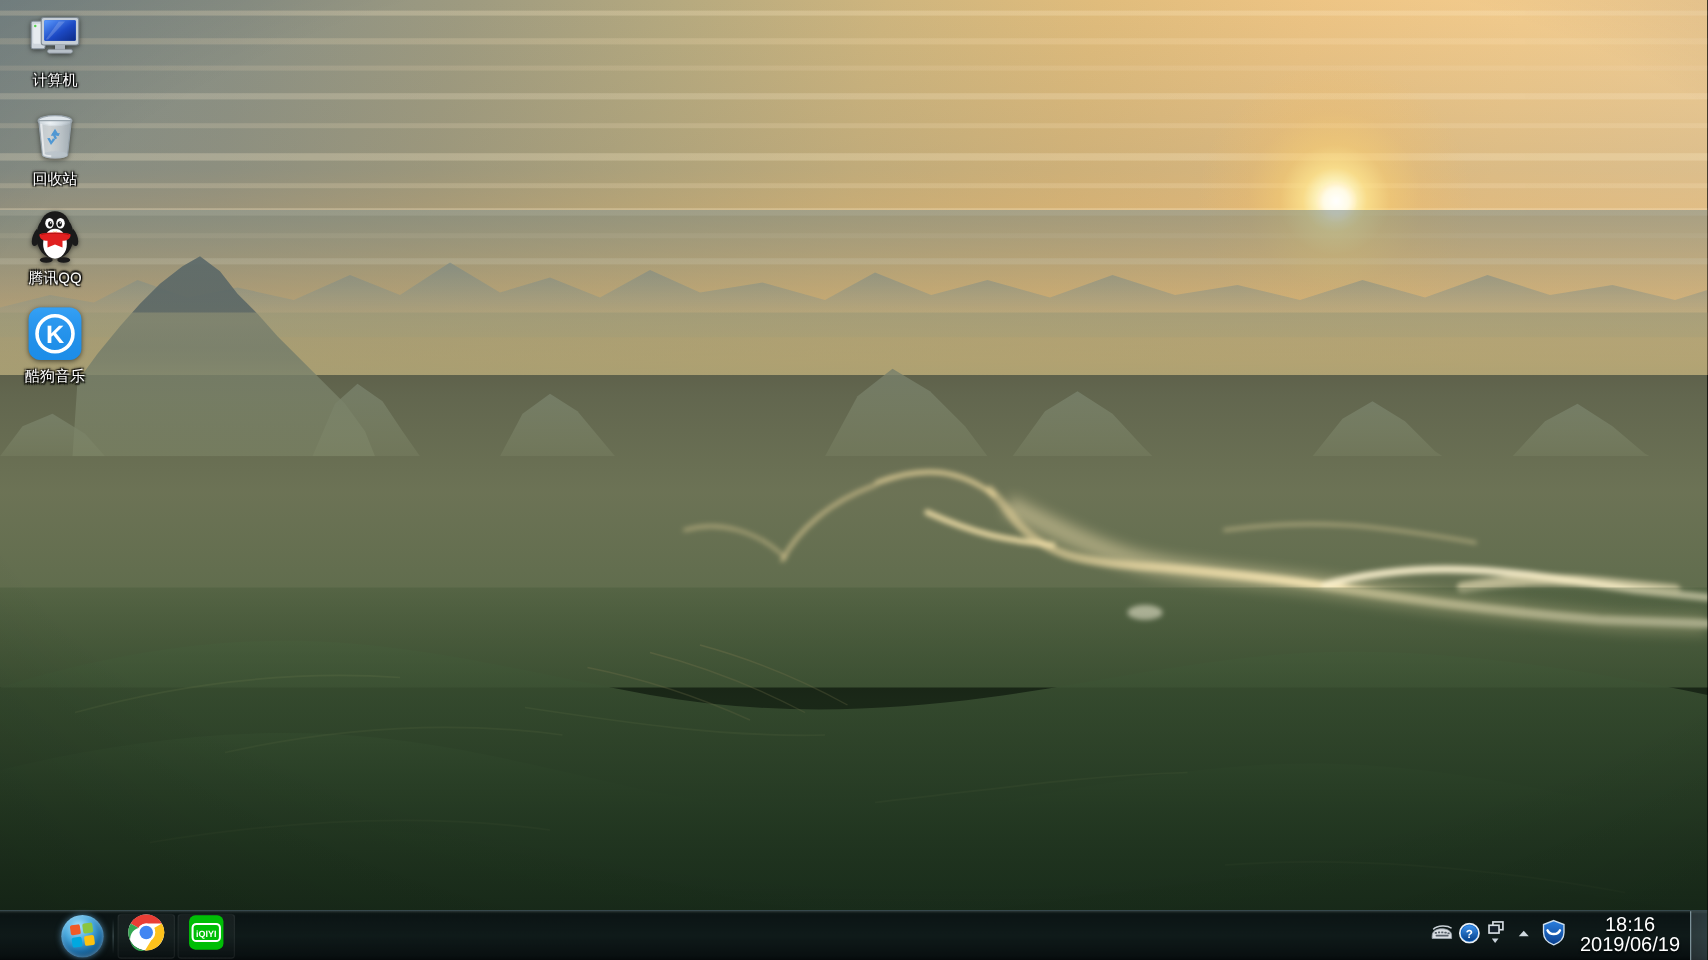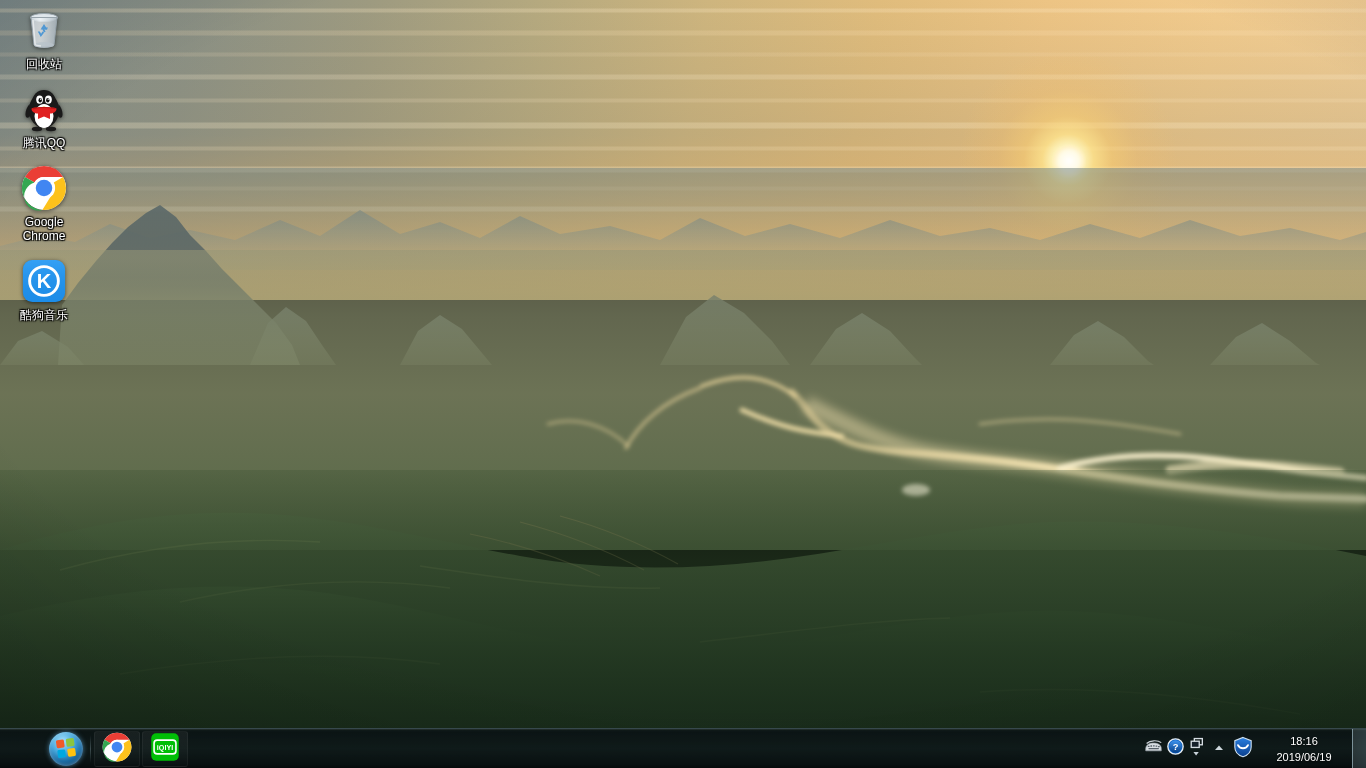--- a/index.html
+++ b/index.html
@@ -187,21 +187,21 @@
   #tray {
     margin-left:auto; height:40px; display:flex; align-items:center; flex:none;
   }
   .tray-ico {
     width:22px; height:30px; display:flex; align-items:center; justify-content:center;
     cursor:pointer;
   }
   #clock {
     width:96px; height:40px; display:flex; flex-direction:column;
     align-items:center; justify-content:center; cursor:pointer;
-    color:#fff; font-size:11px; line-height:16px;
+    color:#fff; font-size:16px; line-height:16px;
     text-shadow:0 1px 2px rgba(0,0,0,.9);
   }
   #show-desktop {
     width:14px; height:40px; flex:none; cursor:pointer;
     background:linear-gradient(to right, rgba(190,215,225,.16), rgba(120,150,160,.30));
     border-left:1px solid rgba(190,215,225,.55);
   }
 </style>
 </head>
 <body>
@@ -320,20 +320,41 @@
       <path d="M470,104 C520,114 560,128 600,146"></path>
       <path d="M520,92 C566,104 606,120 644,140"></path>
       <path d="M560,86 C604,98 642,114 678,134"></path>
     </g>
   </svg>
   <div class="fg-tint"></div>
   <div class="vignette"></div>
 
   <div id="icon-grid">
 
+    <div class="desk-icon">
+      <div class="glyph">
+        <svg width="46" height="46" viewBox="0 0 46 46">
+          <rect x="4" y="10" width="11" height="22" rx="1.5" fill="#cfd6dd" stroke="#8d98a3" stroke-width=".8"></rect>
+          <rect x="5.6" y="12" width="7.8" height="16" rx="1" fill="#e6ebef"></rect>
+          <circle cx="7.2" cy="13.8" r="1" fill="#52d24a"></circle>
+          <rect x="12" y="7" width="30" height="22" rx="2" fill="#c6ced6" stroke="#7e8992" stroke-width=".9"></rect>
+          <rect x="14.4" y="9.2" width="25.2" height="16.4" rx="1" fill="#1e5bd2"></rect>
+          <linearGradient id="scr" x1="0" y1="0" x2="1" y2="1">
+            <stop offset="0%" stop-color="#5b9bff"></stop>
+              <stop offset="55%" stop-color="#1c49c4"></stop>
+            <stop offset="100%" stop-color="#0d2a86"></stop>
+          </linearGradient>
+          <rect x="14.4" y="9.2" width="25.2" height="16.4" rx="1" fill="url(#scr)"></rect>
+          <path d="M15.5,24.6 L26,10.2 L31,10.2 L17.5,24.6 Z" fill="#ffffff" opacity=".18"></path>
+          <rect x="23" y="29" width="8" height="4" fill="#aab3bc"></rect>
+          <rect x="17" y="32.5" width="20" height="3" rx="1.5" fill="#b8c0c8" stroke="#8b949d" stroke-width=".6"></rect>
+        </svg>
+      </div>
+      <div class="lbl">计算机</div>
+    </div>
 
     <div class="desk-icon">
       <div class="glyph">
         <svg width="44" height="46" viewBox="0 0 44 46">
           <defs>
             <linearGradient id="binG" x1="0" y1="0" x2="1" y2="0">
               <stop offset="0%" stop-color="#c9d2d8" stop-opacity=".92"></stop>
               <stop offset="35%" stop-color="#eef3f6" stop-opacity=".80"></stop>
               <stop offset="70%" stop-color="#cdd6dc" stop-opacity=".85"></stop>
               <stop offset="100%" stop-color="#a9b4bc" stop-opacity=".9"></stop>
@@ -370,33 +391,20 @@
           <path d="M19,19.6 q2,1.8 4,0 q-2,2.6 -4,0 Z" fill="#f5a623"></path>
           <path d="M8.5,22.5 C12,20.5 30,20.5 33.5,22.5 C33.5,26 30.5,27.5 27,27.5 L27,33 L21,30.5 L15,33 L15,27.5 C11.5,27.5 8.5,26 8.5,22.5 Z" fill="#e02020"></path>
           <path d="M10,22.8 C14,21.2 28,21.2 32,22.8" stroke="#b31212" stroke-width=".9" fill="none"></path>
           <ellipse cx="14" cy="43" rx="5.2" ry="2.2" fill="#1a1a1a"></ellipse>
           <ellipse cx="28" cy="43" rx="5.2" ry="2.2" fill="#1a1a1a"></ellipse>
         </svg>
       </div>
       <div class="lbl">腾讯QQ</div>
     </div>
 
-    <div class="desk-icon">
-      <div class="glyph">
-        <svg width="46" height="46" viewBox="0 0 48 48">
-          <circle cx="24" cy="24" r="23" fill="#ffffff"></circle>
-          <path d="M24,1 A23,23 0 0 1 43.9,12.5 L24,12.5 A11.5,11.5 0 0 0 14.2,18.2 L4.1,12.5 A23,23 0 0 1 24,1 Z" fill="#ea3e35"></path>
-          <path d="M43.9,12.5 A23,23 0 0 1 22.3,46.95 L33.2,29.3 A11.5,11.5 0 0 0 34.1,18.2 L34.1,18.2 Z" fill="#fdc21c"></path>
-          <path d="M4.1,12.5 L14.2,18.2 A11.5,11.5 0 0 0 22.3,46.95 A23,23 0 0 1 4.1,12.5 Z" fill="#35a752"></path>
-          <circle cx="24" cy="24" r="11.6" fill="#ffffff"></circle>
-          <circle cx="24" cy="24" r="8.6" fill="#4186f2"></circle>
-        </svg>
-      </div>
-      <div class="lbl">Google Chrome</div>
-    </div>
 
     <div class="desk-icon">
       <div class="glyph">
         <svg width="46" height="46" viewBox="0 0 48 48">
           <rect x="2" y="2" width="44" height="44" rx="10" fill="#2196f3"></rect>
           <rect x="2" y="2" width="44" height="44" rx="10" fill="url(#kg)"></rect>
           <linearGradient id="kg" x1="0" y1="0" x2="0" y2="1">
             <stop offset="0%" stop-color="#45a9f7" stop-opacity=".55"></stop>
             <stop offset="100%" stop-color="#0f72c8" stop-opacity=".25"></stop>
           </linearGradient>

